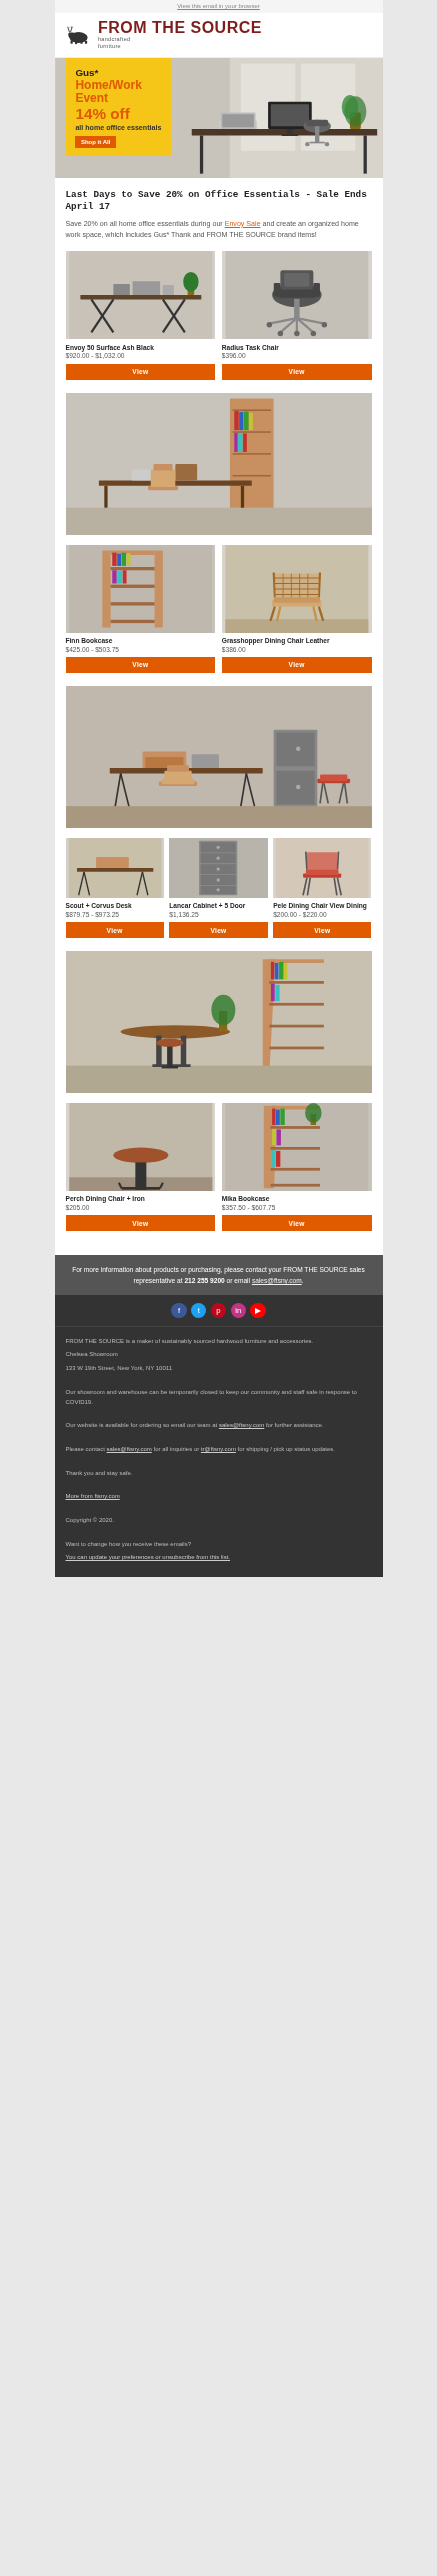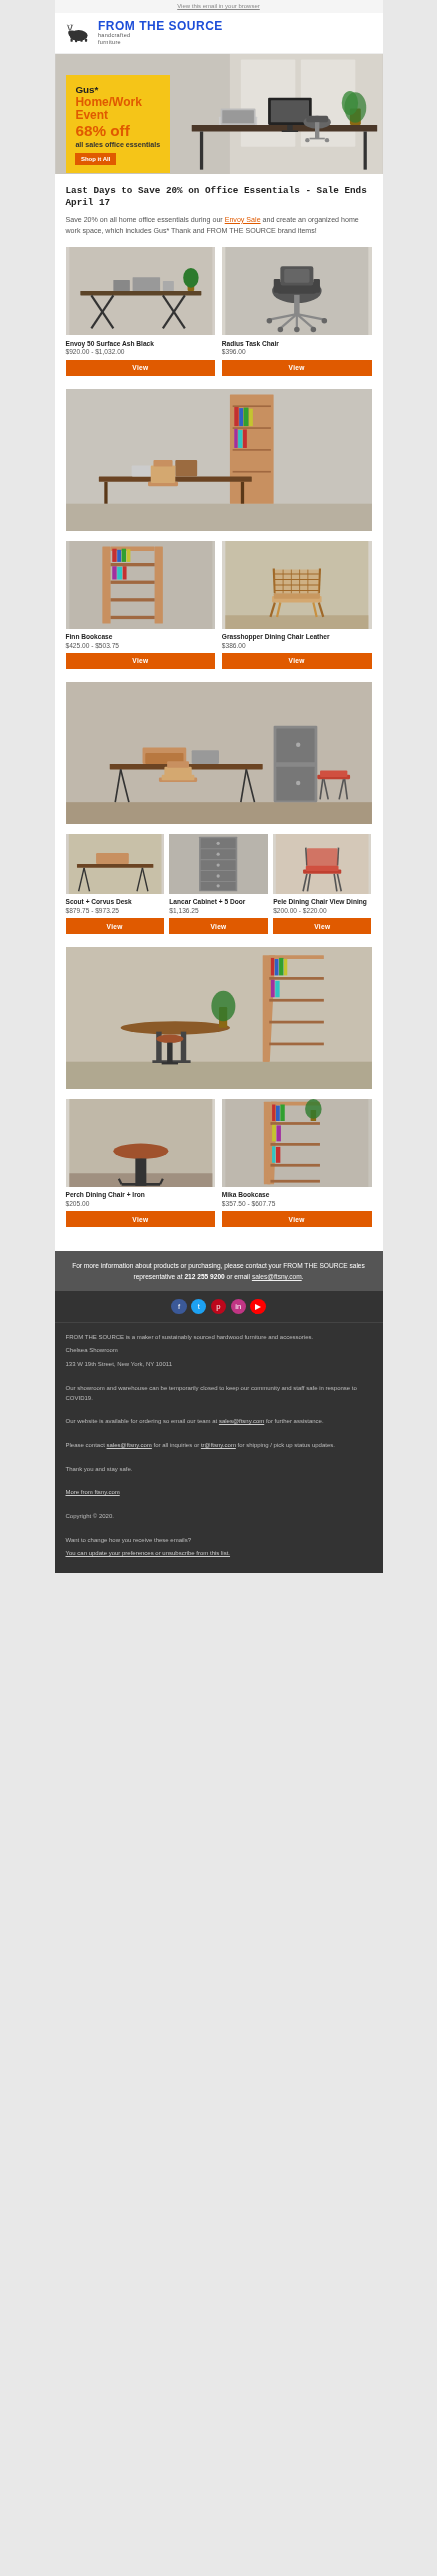--- a/index.html
+++ b/index.html
@@ -37,42 +37,42 @@
     .logo-area {
       display: flex;
       align-items: center;
       gap: 5.5px;
     }
     .logo-icon {
       width: 27px;
       height: 22px;
     }
     .logo-text {
-      font-size: 12px;
+      font-size: 16px;
       font-weight: 900;
       letter-spacing: 0.5px;
-      color: #1d4ed8;
+      color: #7f1d1d;
       line-height: 1;
     }
     .logo-sub {
       font-size: 5.5px;
       color: #555;
       letter-spacing: 0.3px;
       line-height: 1.2;
     }
     
     .hero {
       position: relative;
       background: #d6d6d6;
       overflow: hidden;
       height: 120px;
     }
     .hero-text {
       position: absolute;
-      top: 21px;
+      top: 0;
       left: 11px;
       background: #f5c518;
       padding: 8.8px 9.9px 7.7px;
       max-width: 109px;
       line-height: 1.2;
     }
     .hero-gus {
       font-size: 9.9px;
       font-weight: 900;
       color: #222;
@@ -337,22 +337,22 @@
       <rect x="306" y="103" width="58" height="24" fill="#999" rx="1"></rect>
 
       <rect x="540" y="100" width="20" height="30" fill="#8B6914" rx="2"></rect>
       <ellipse cx="550" cy="98" rx="20" ry="28" fill="#2d7a2d" opacity="0.7"></ellipse>
       <ellipse cx="540" cy="90" rx="15" ry="22" fill="#3a8a3a" opacity="0.8"></ellipse>
     </svg>
     <div class="hero-text">
       <div class="hero-gus">Gus*</div>
       <div class="hero-event">Home/Work</div>
       <div class="hero-event">Event</div>
-      <div class="hero-percent">68% off</div>
-      <div class="hero-off">all sales office essentials</div>
+      <div class="hero-percent">14% off</div>
+      <div class="hero-off">all home office essentials</div>
       <a href="#" class="hero-shop">Shop it All</a>
     </div>
   </div>
 
   <div class="content">
 
     <h1 class="main-title">Last Days to Save 20% on Office Essentials - Sale Ends April 17</h1>
     <p class="main-desc">
       <span>Save 20% on all home office essentials during our </span><a href="#">Envoy Sale</a><span> and create an organized home work space, which includes Gus* Thank and FROM THE SOURCE brand items!</span>
     </p>

